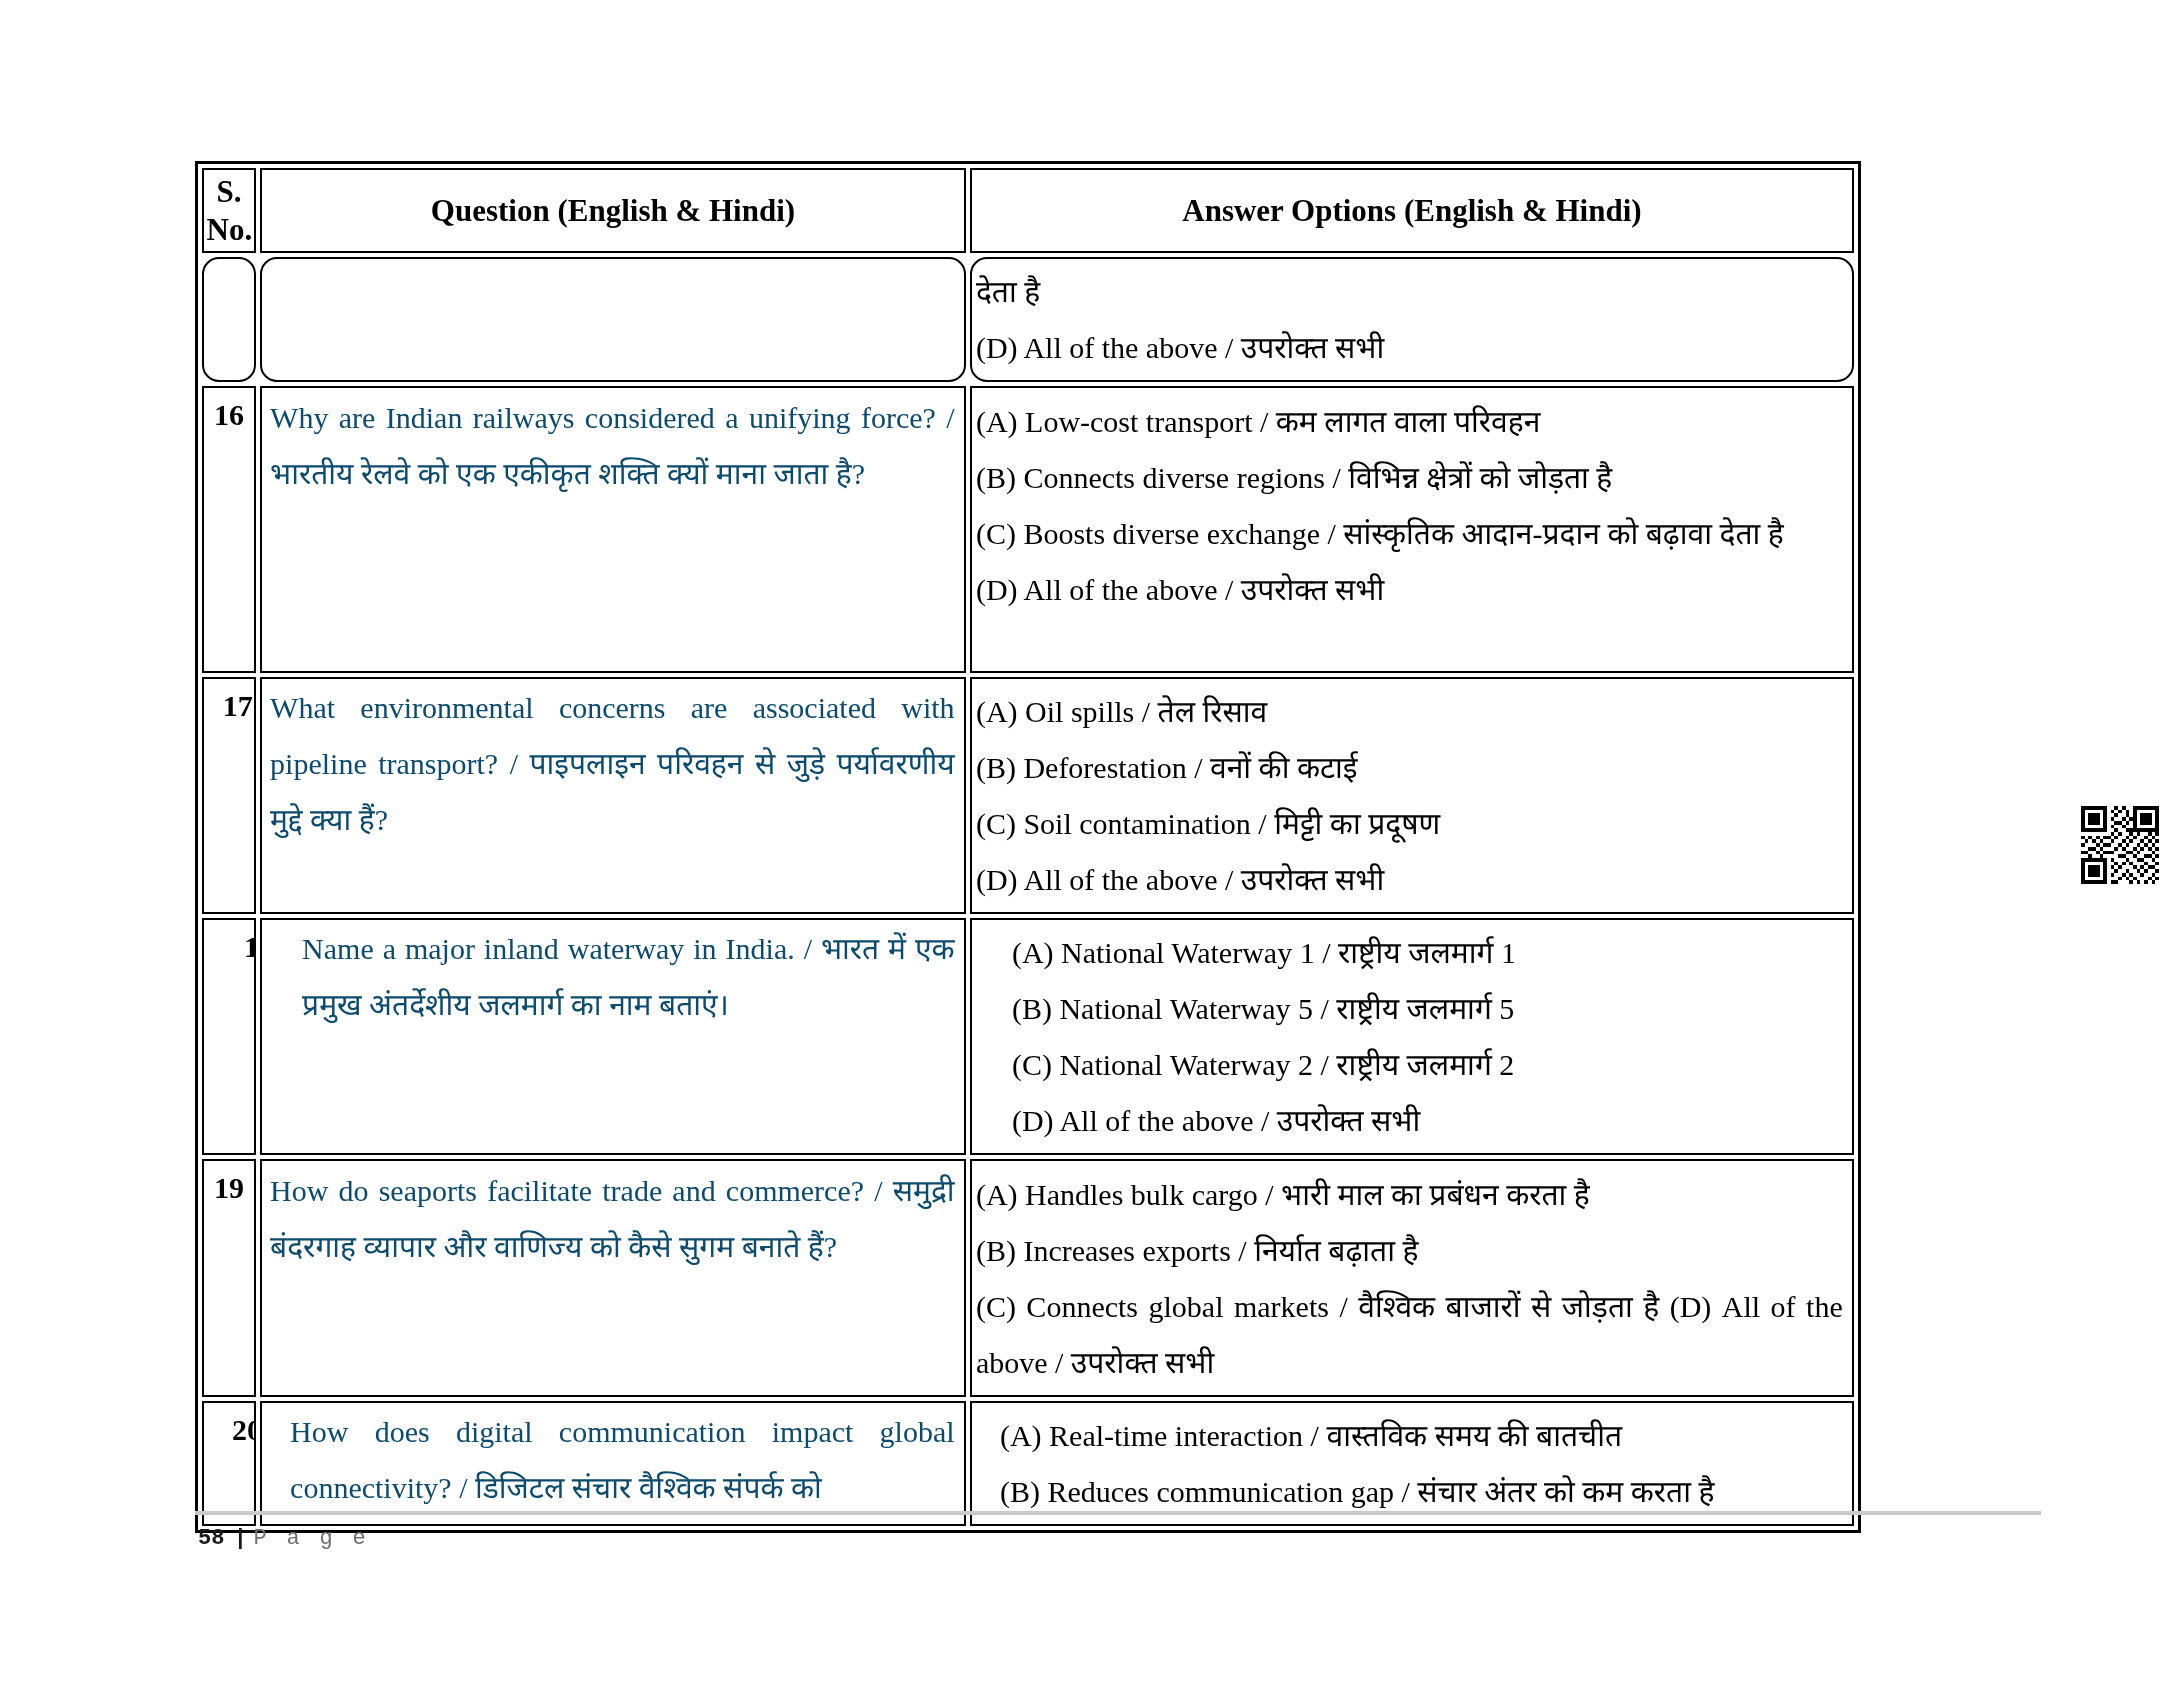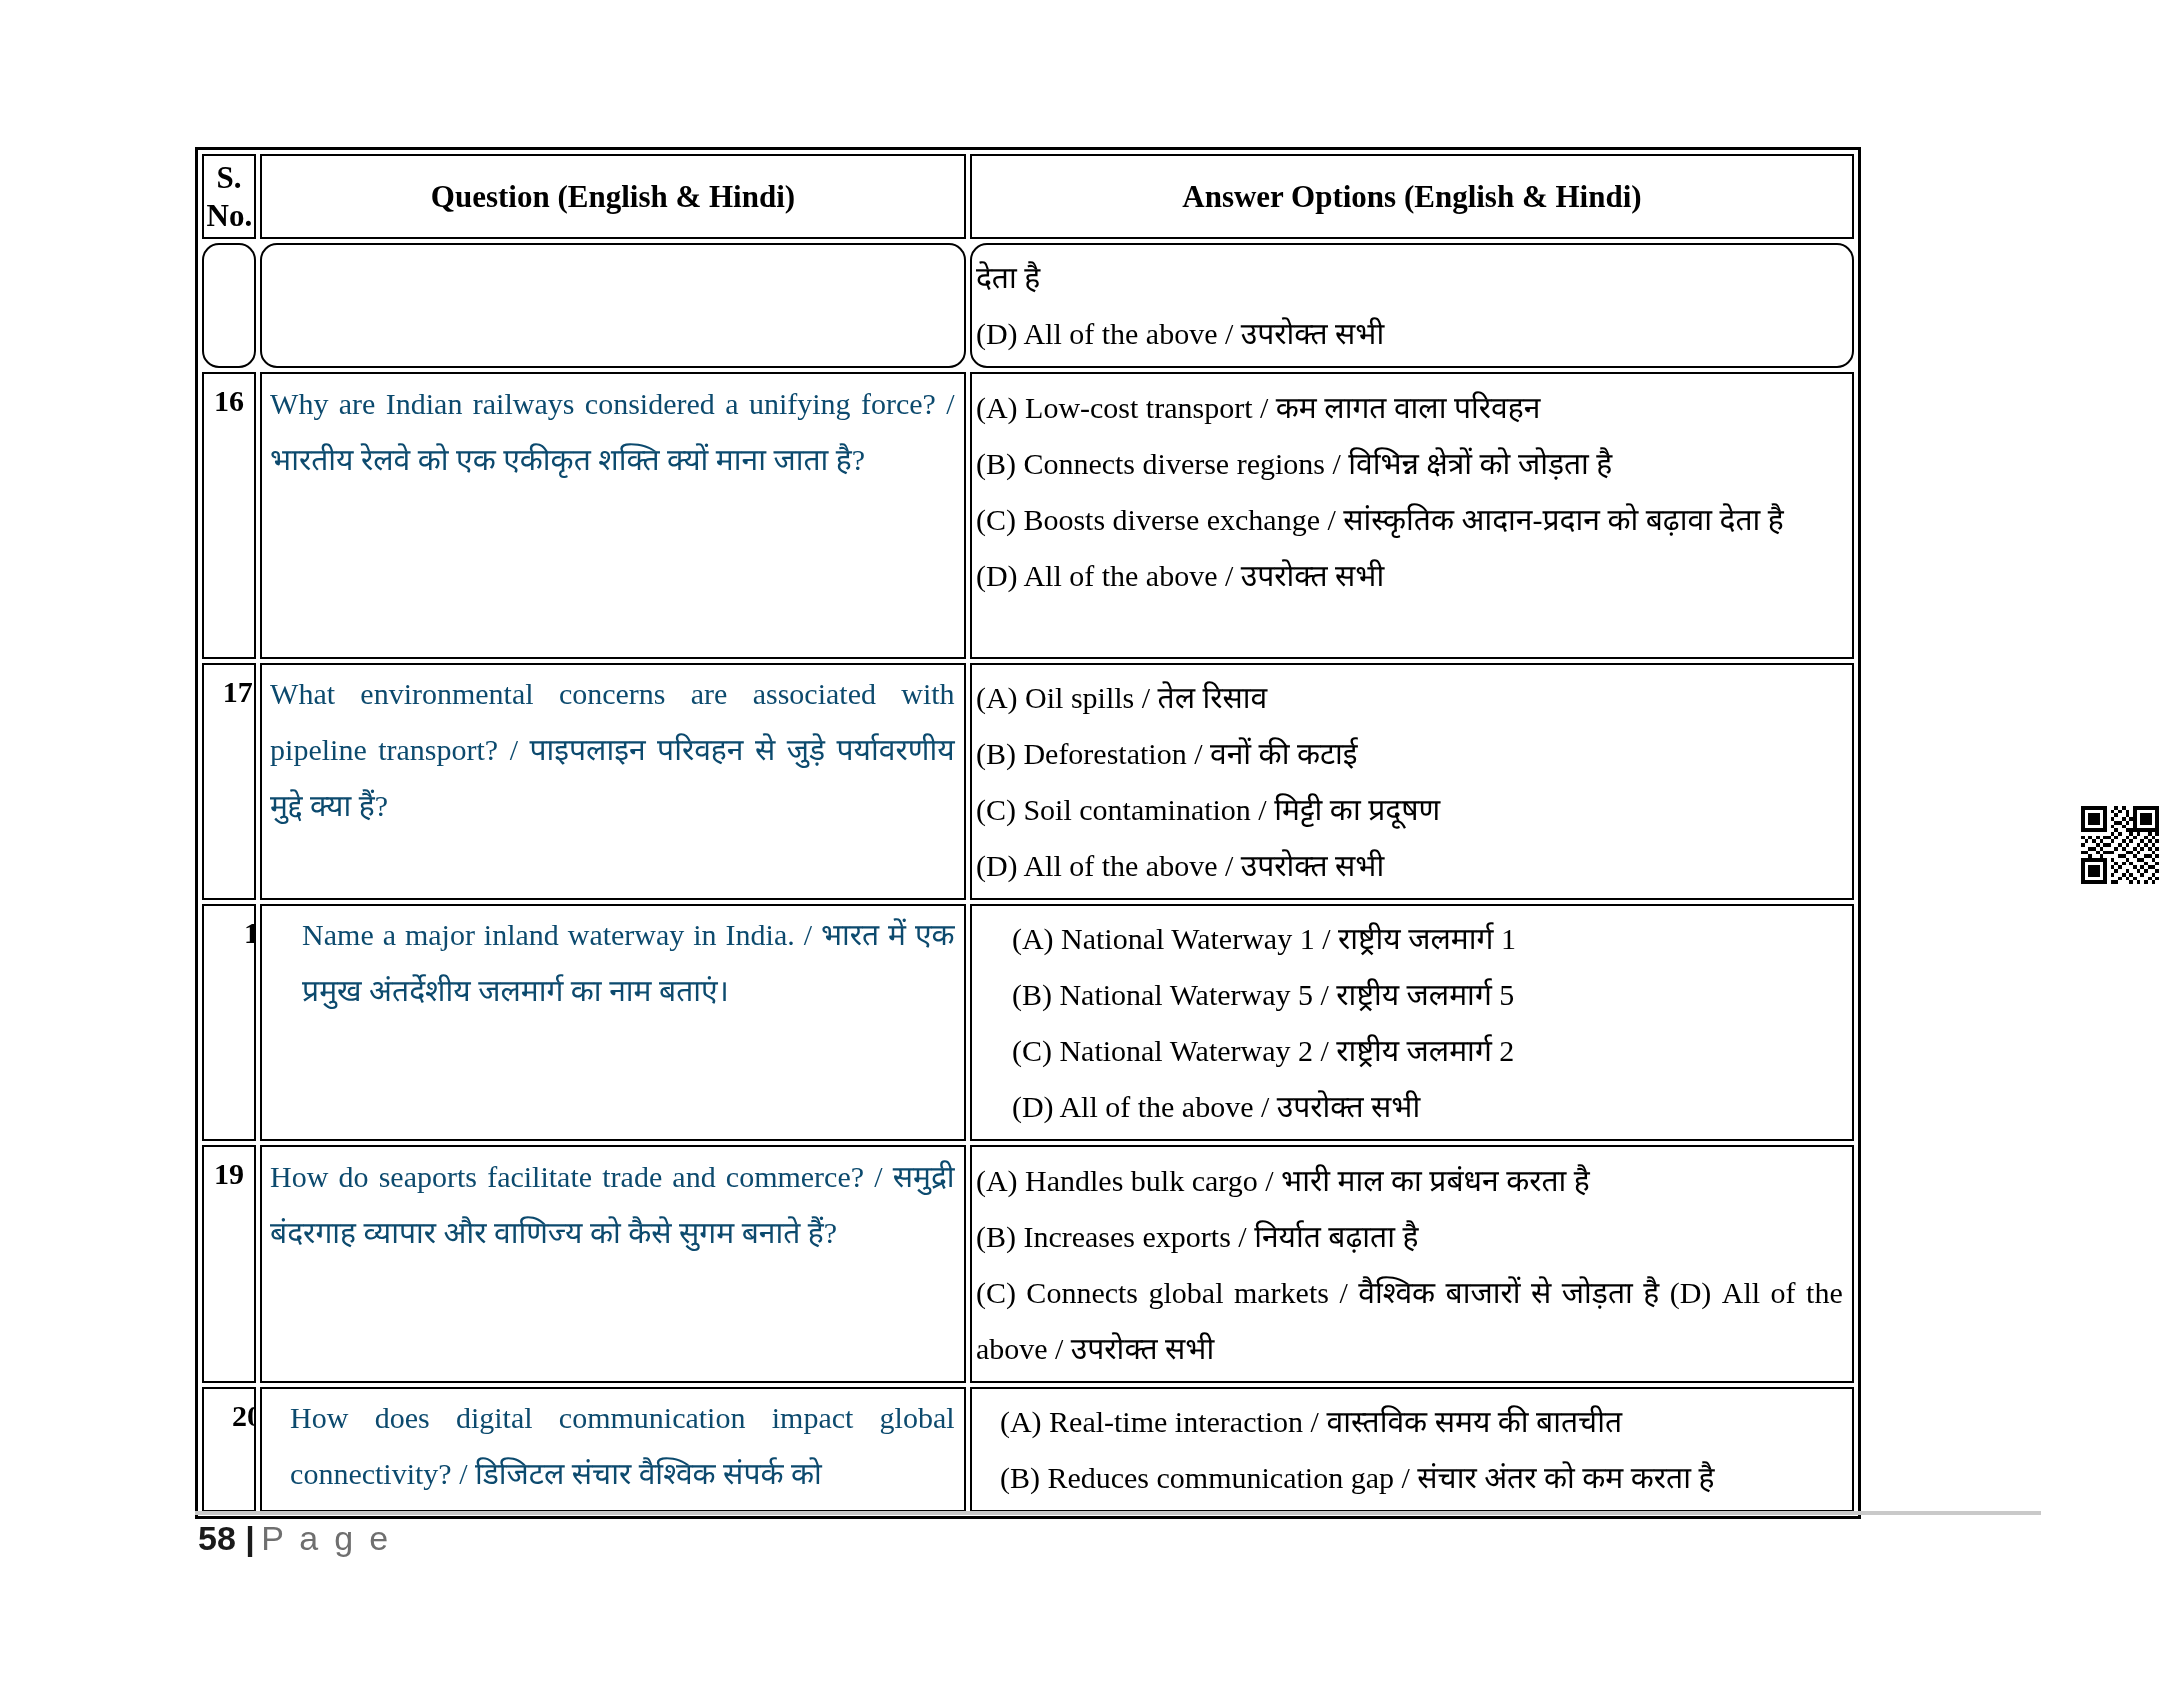--- a/index.html
+++ b/index.html
@@ -15,21 +15,21 @@
     width: 2183px;
     height: 1687px;
     background: #ffffff;
     overflow: hidden;
   }
 
   
   table.qtable {
     position: absolute;
     left: 195px;
-    top: 147px;
+    top: 161px;
     width: 1666px;
     table-layout: fixed;
     border-collapse: separate;
     border-spacing: 4.6px;
     border: 3.3px solid #000000;
     background: #ffffff;
   }
   table.qtable th,
   table.qtable td {
     border: 2.6px solid #000000;
@@ -89,22 +89,22 @@
     left: 195px;
     top: 1511px;
     width: 1846px;
     height: 4px;
     background: #c9c9c9;
   }
   .footer-text {
     position: absolute;
     left: 198px;
     top: 1520px;
-    font-family: Liberation Sans, sans-serif;
-    font-size: 34px;
+    font-family: Liberation Mono, monospace;
+    font-size: 22px;
     line-height: 37px;
     white-space: nowrap;
   }
   .footer-text .num { font-weight: bold; color: #1a1a1a; }
   .footer-text .sep { font-weight: bold; color: #1a1a1a; margin: 0 6.6px 0 9.3px; }
   .footer-text .lbl { color: #6f6f6f; letter-spacing: 3.3px; }
 
   
   .qr {
     position: absolute;

